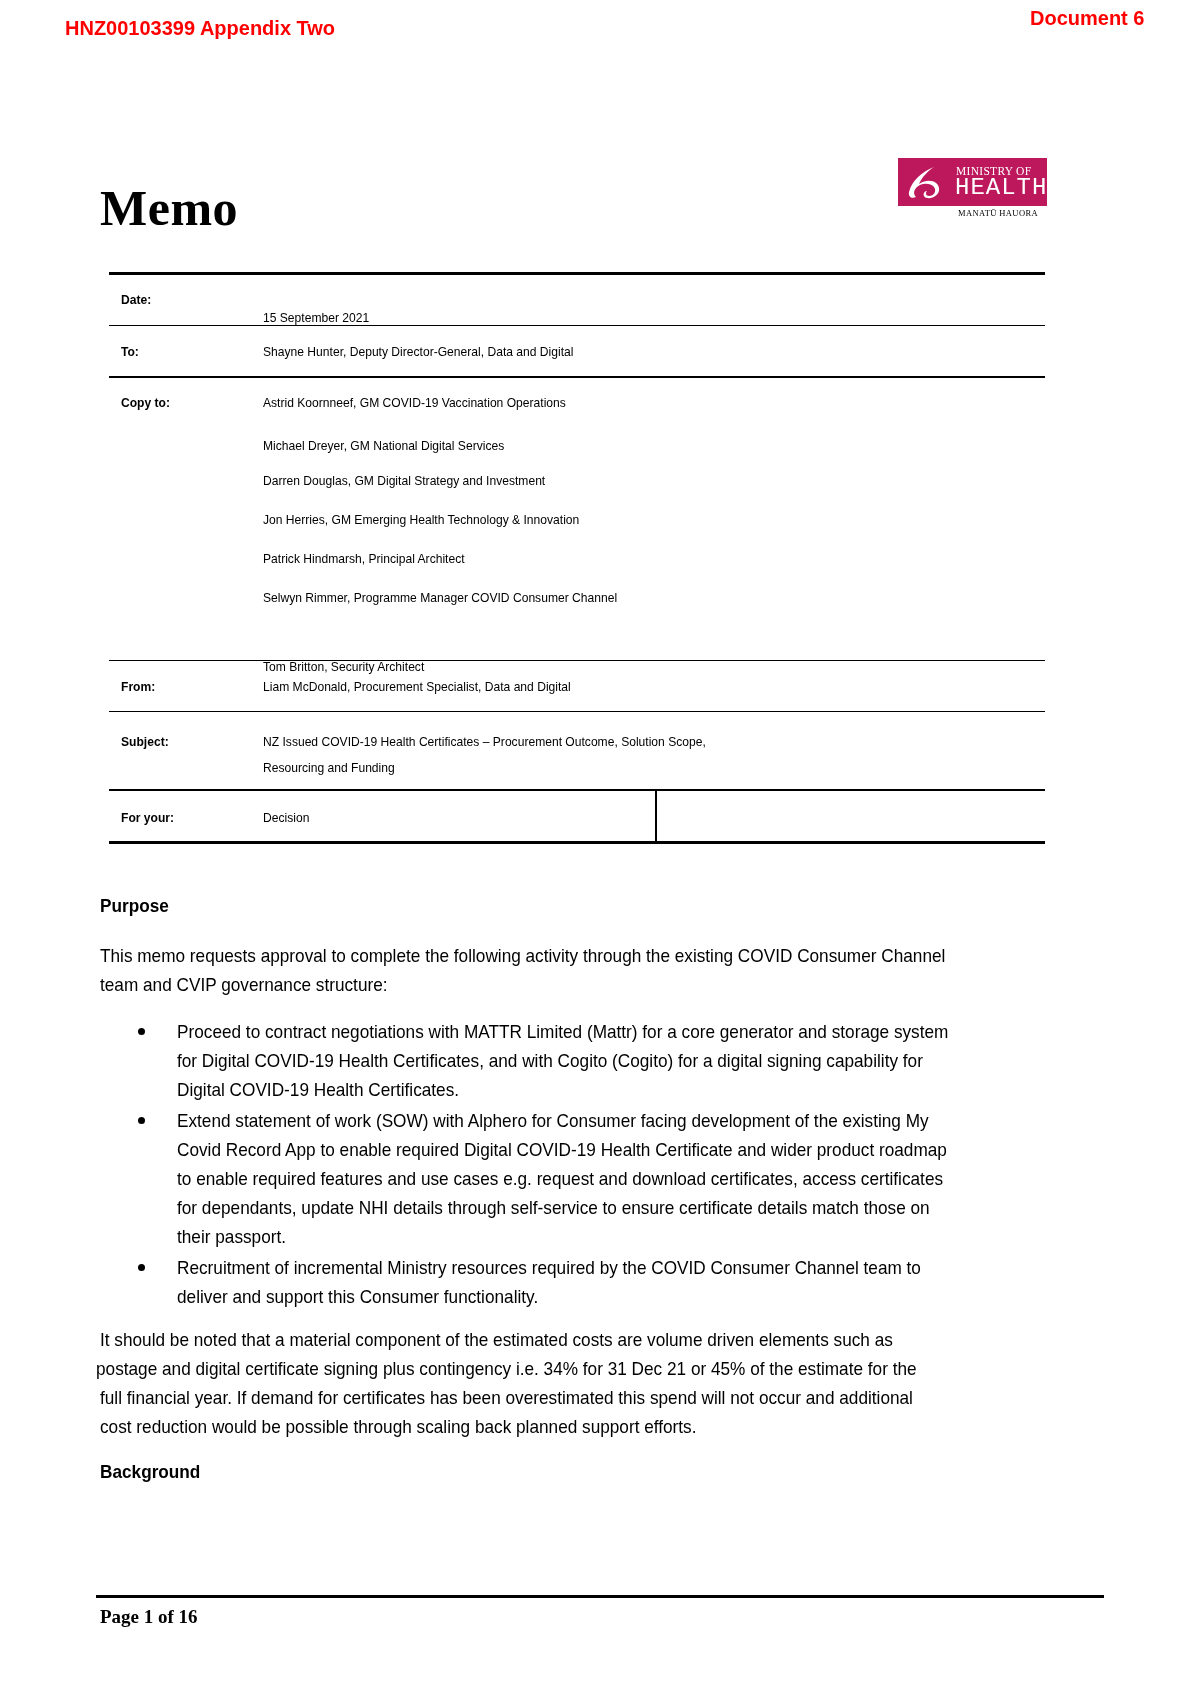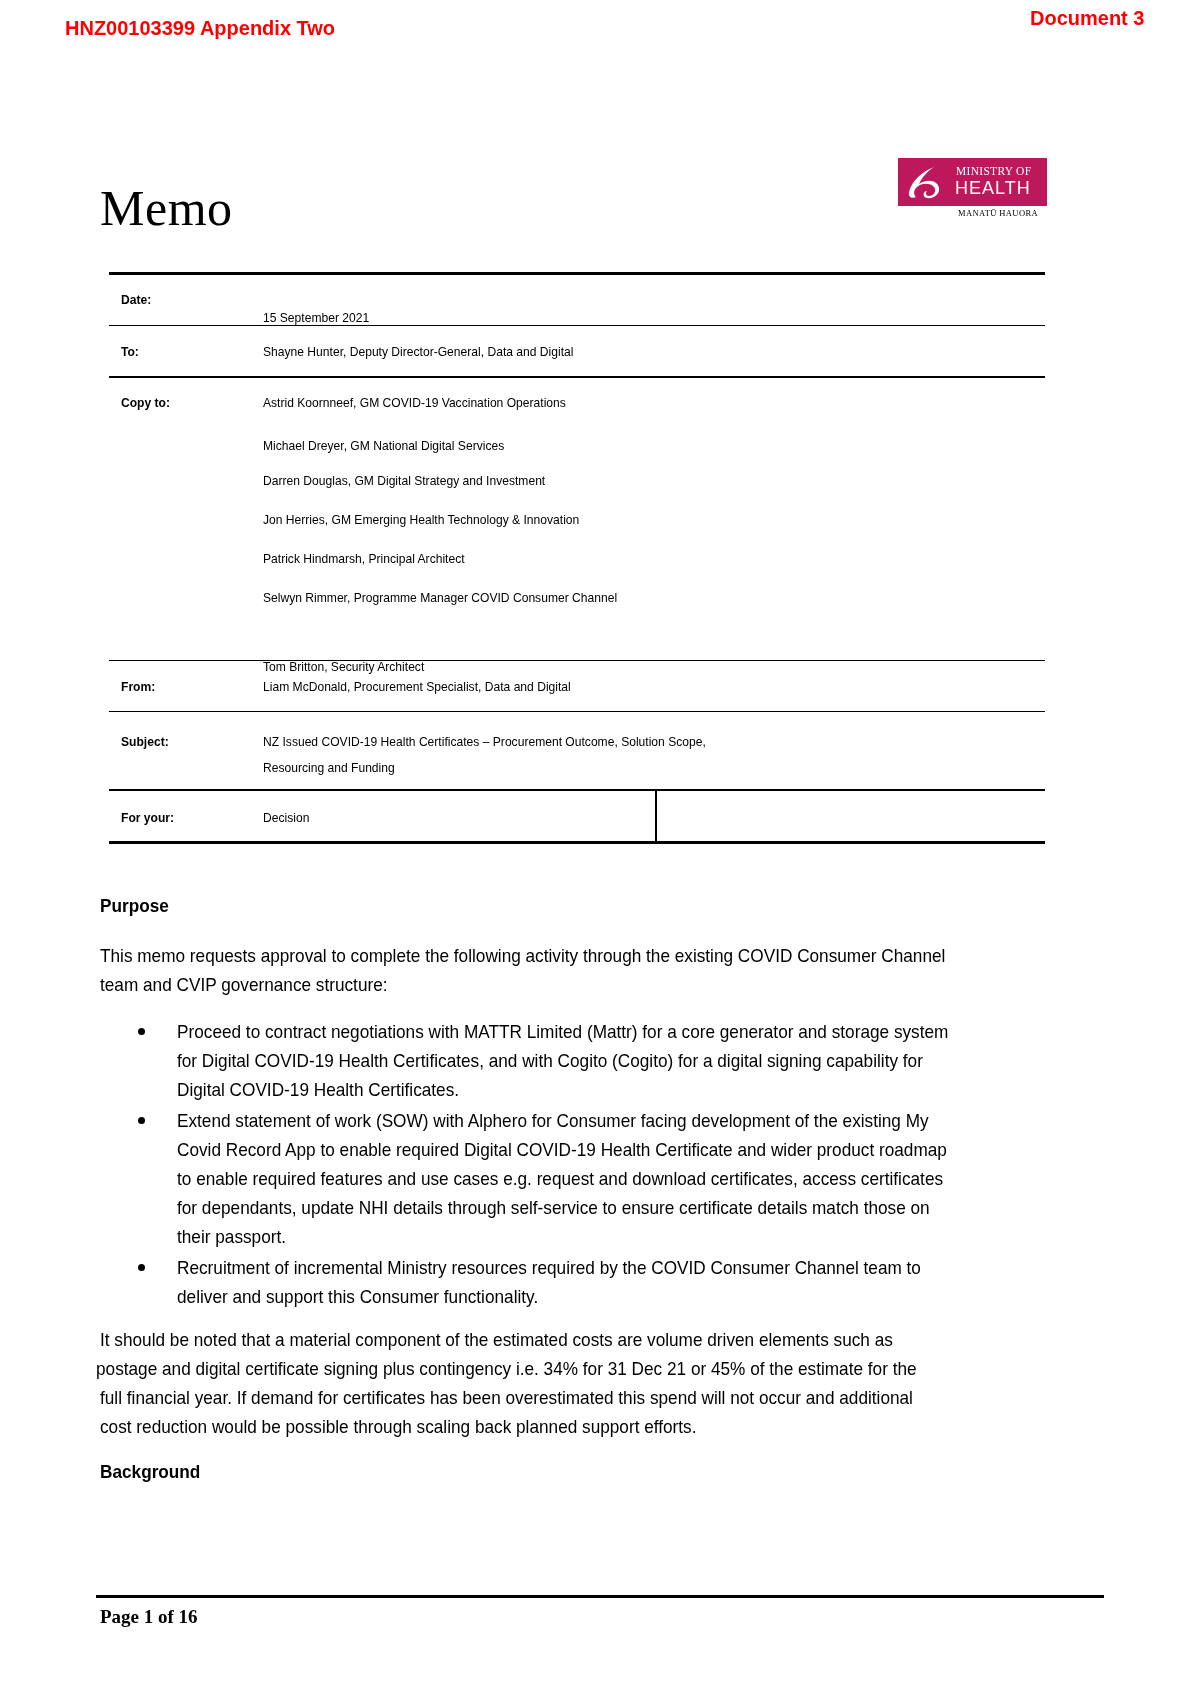--- a/index.html
+++ b/index.html
@@ -1,41 +1,41 @@
 <!DOCTYPE html>
 <html><head>
 <meta charset="utf-8">
 <style>
   html, body { margin:0; padding:0; background:#ffffff; }
   body { width:1190px; height:1685px; position:relative; overflow:hidden; color:#000; font-family:"Liberation Sans", sans-serif; }
   .abs { position:absolute; }
   .red-hdr { color:#ff0000; font-weight:bold; font-size:20px; font-family:"Liberation Sans", sans-serif; white-space:nowrap; }
-  .memo-title { left:100px; top:180px; font-family:"Liberation Serif", serif; font-weight:normal; font-size:50px; line-height:56px; letter-spacing:0.5px; }
+  .memo-title { left:100px; top:180px; font-family:"Liberation Serif", serif; font-weight:bold; font-size:50px; line-height:56px; letter-spacing:0.5px; }
   .logo-box { left:898px; top:158px; width:149px; height:48px; background:#be185d; }
   .logo-swirl { position:absolute; left:6px; top:6px; width:40px; height:36px; }
   .logo-ministry { position:absolute; left:58px; top:7px; color:#fff; font-family:"Liberation Serif", serif; font-size:11.5px; letter-spacing:0.3px; white-space:nowrap; }
-  .logo-health { position:absolute; left:57px; top:18px; color:#fff; font-family:Liberation Sans, sans-serif; font-size:18px; letter-spacing:1px; white-space:nowrap; line-height:24px; }
+  .logo-health { position:absolute; left:57px; top:18px; color:#fff; font-family:Liberation Mono, monospace; font-size:24px; letter-spacing:1px; white-space:nowrap; line-height:24px; }
   .logo-sub { left:958px; top:208px; font-family:"Liberation Serif", serif; font-size:8.5px; letter-spacing:0.4px; white-space:nowrap; }
   .hr { position:absolute; left:109px; width:936px; background:#000; }
   .cell-label, .cell-value { position:absolute; font-size:13px; white-space:nowrap; line-height:22px; transform-origin:left center; }
   .cell-label { left:121px; font-weight:bold; }
   .cell-value { left:263px; }
   .cond { display:inline-block; transform:scaleX(0.93); transform-origin:left center; }
   .vdiv { position:absolute; left:655px; top:791px; width:2px; height:52px; background:#000; }
   .body-text { position:absolute; font-size:18.5px; line-height:29px; white-space:nowrap; }
   .heading { font-weight:bold; }
   .bullet-dot { position:absolute; left:138px; width:7px; height:7px; border-radius:50%; background:#000; }
   .footer-line { position:absolute; left:96px; top:1595px; width:1008px; height:3px; background:#000; }
   .footer-page { position:absolute; left:100px; top:1606px; font-family:"Liberation Serif", serif; font-weight:bold; font-size:19px; white-space:nowrap; }
 </style>
 </head>
 <body>
 
 <div class="abs red-hdr" style="left:65px; top:17px;">HNZ00103399 Appendix Two</div>
-<div class="abs red-hdr" style="left:1030px; top:7px;">Document 3</div>
+<div class="abs red-hdr" style="left:1030px; top:7px;">Document 6</div>
 
 <div class="abs memo-title">Memo</div>
 
 <div class="abs logo-box">
   <svg class="logo-swirl" viewBox="0 0 40 36">
     <path d="M30 3 C18 8, 8 16, 5 28 C4 33, 8 35, 12 33 C10 31, 9 28, 12 24 C16 19, 26 18, 30 23 C33 27, 30 32, 25 32 C22 32, 21 29, 23 27 C19 27, 18 33, 23 34 C30 35, 36 30, 35 24 C34 17, 24 14, 15 20 C18 13, 24 7, 30 3 Z" fill="#fff"></path>
   </svg>
   <span class="logo-ministry">MINISTRY OF</span>
   <span class="logo-health">HEALTH</span>
 </div>

